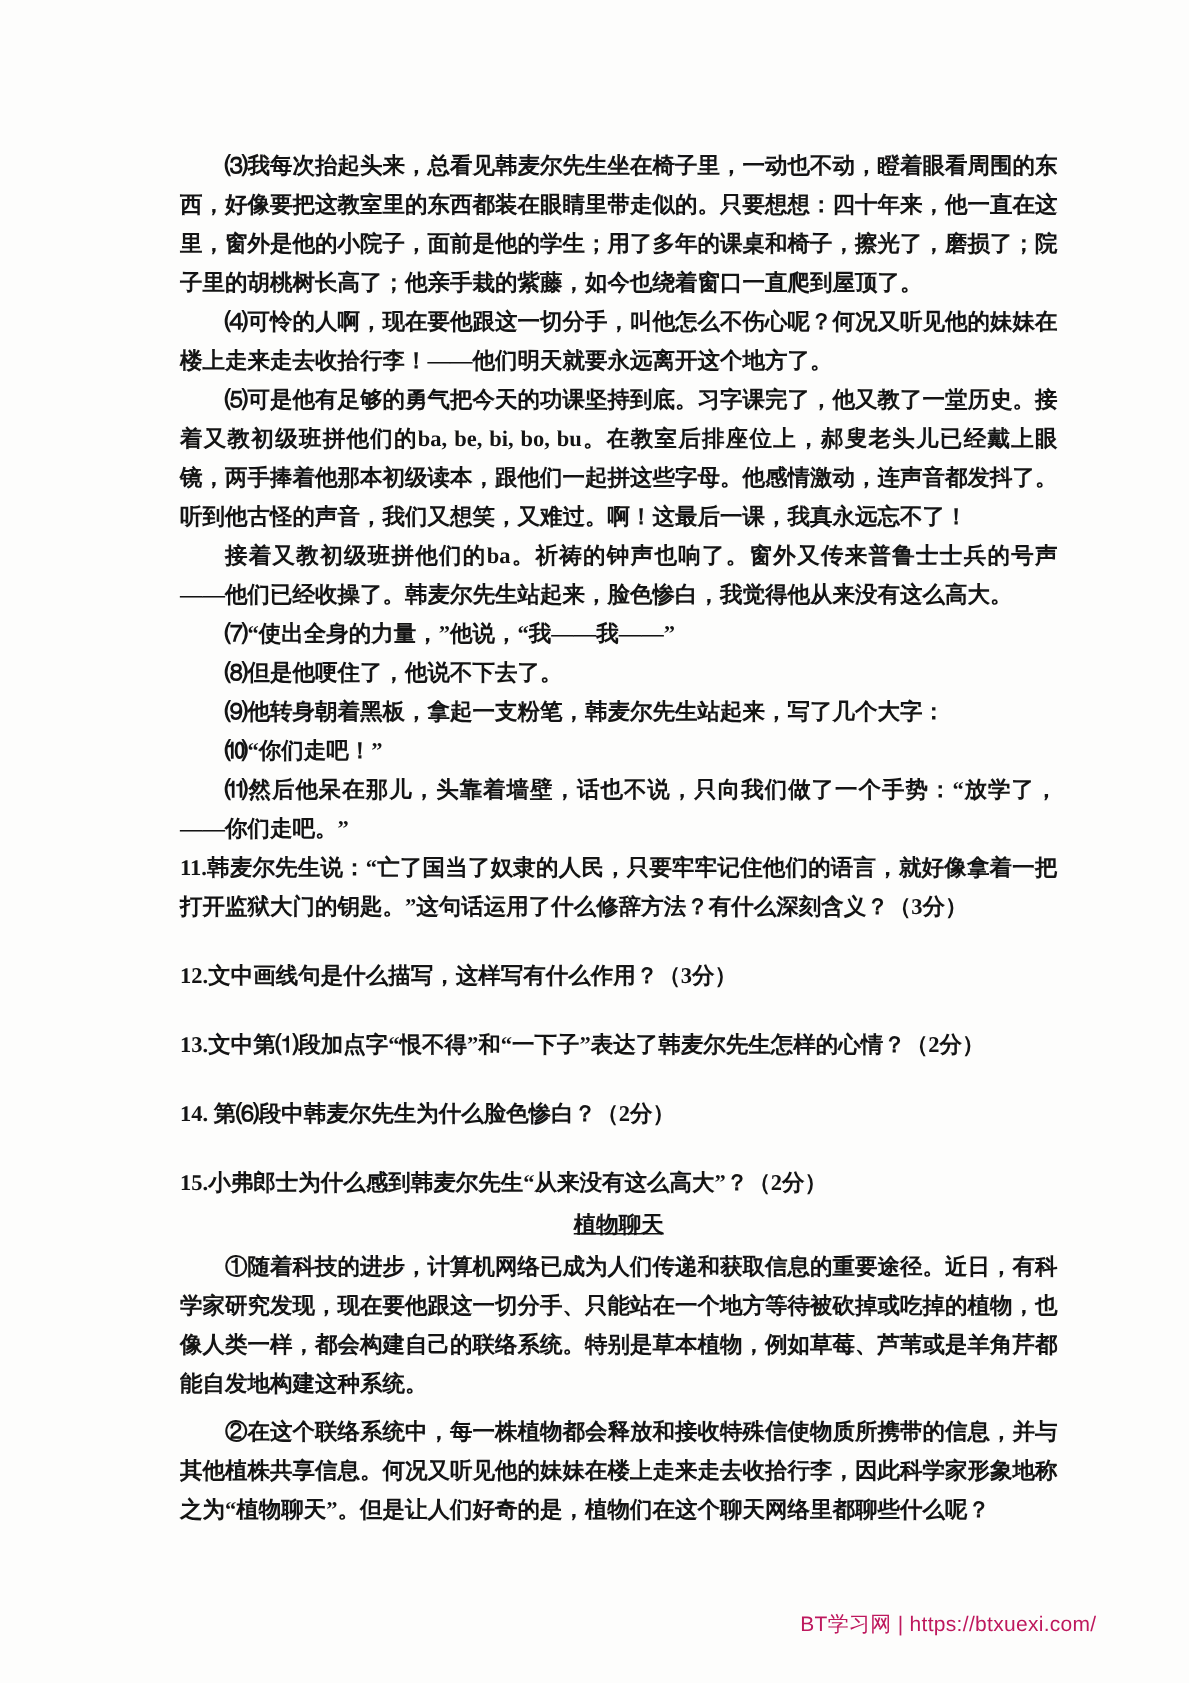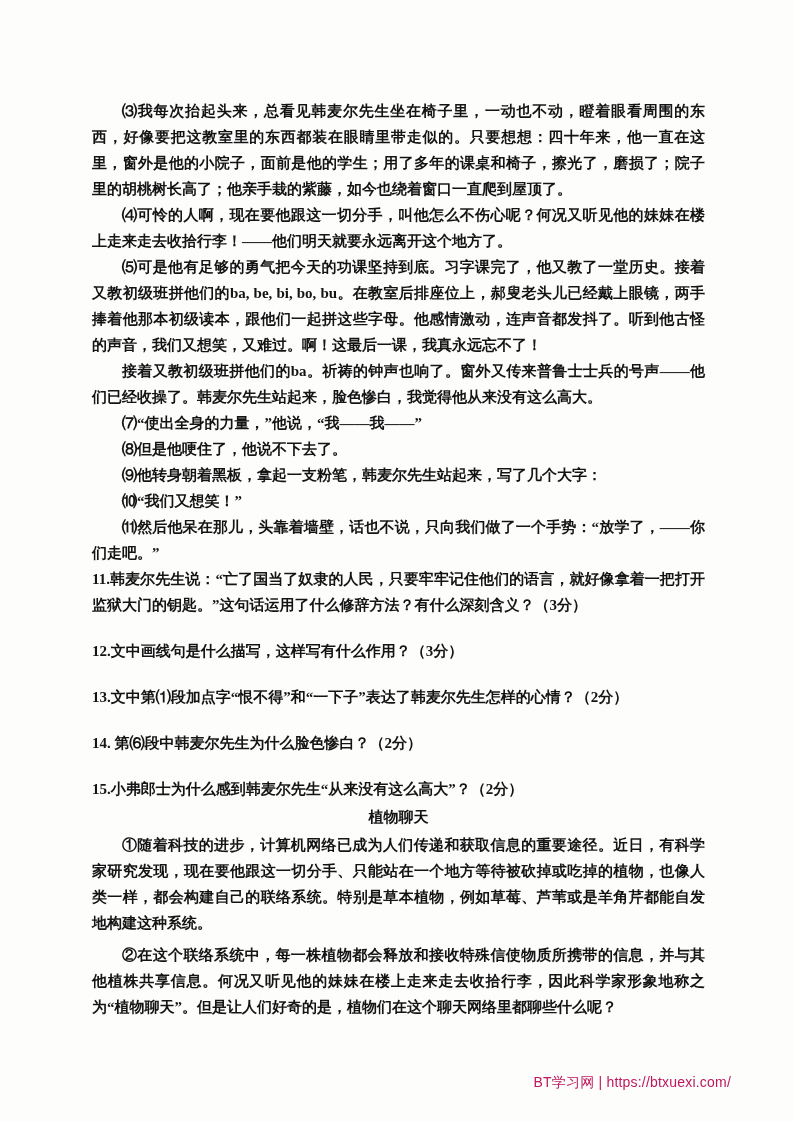--- a/index.html
+++ b/index.html
@@ -8,21 +8,21 @@
     background: #ffffff;
   }
   .page {
     position: relative;
     width: 793px;
     height: 1122px;
     margin: 0 auto;
     background: #fdfdfc;
     overflow: hidden;
     box-sizing: border-box;
-    padding: 98px 88px 0 92px;
+    padding: 98px 88px 0 120px;
     font-family: "Liberation Serif", "DejaVu Serif", serif;
     font-weight: 700;
     color: #141414;
   }
   .content {
     font-size: 15px;
     line-height: 26px;
     text-align: justify;
   }
   p {
@@ -37,20 +37,21 @@
   }
   p.spaced {
     margin-top: 20px;
   }
   .essay-title {
     text-align: center;
     font-size: 15px;
     line-height: 26px;
     margin: 2px 0 2px 0;
     font-weight: 700;
+    text-decoration: underline;
   }
   p.essay-gap {
     margin-top: 6px;
   }
   .footer {
     position: absolute;
     right: 62px;
     bottom: 30px;
     font-family: "Liberation Sans", "DejaVu Sans", sans-serif;
     font-weight: 400;
@@ -65,21 +66,21 @@
 <div class="page">
   <div class="content">
 
     <p class="para">⑶我每次抬起头来，总看见韩麦尔先生坐在椅子里，一动也不动，瞪着眼看周围的东西，好像要把这教室里的东西都装在眼睛里带走似的。只要想想：四十年来，他一直在这里，窗外是他的小院子，面前是他的学生；用了多年的课桌和椅子，擦光了，磨损了；院子里的胡桃树长高了；他亲手栽的紫藤，如今也绕着窗口一直爬到屋顶了。</p>
     <p class="para">⑷可怜的人啊，现在要他跟这一切分手，叫他怎么不伤心呢？何况又听见他的妹妹在楼上走来走去收拾行李！——他们明天就要永远离开这个地方了。</p>
     <p class="para">⑸可是他有足够的勇气把今天的功课坚持到底。习字课完了，他又教了一堂历史。接着又教初级班拼他们的ba, be, bi, bo, bu。在教室后排座位上，郝叟老头儿已经戴上眼镜，两手捧着他那本初级读本，跟他们一起拼这些字母。他感情激动，连声音都发抖了。听到他古怪的声音，我们又想笑，又难过。啊！这最后一课，我真永远忘不了！</p>
     <p class="para">接着又教初级班拼他们的ba。祈祷的钟声也响了。窗外又传来普鲁士士兵的号声——他们已经收操了。韩麦尔先生站起来，脸色惨白，我觉得他从来没有这么高大。</p>
     <p class="para">⑺“使出全身的力量，”他说，“我——我——”</p>
     <p class="para">⑻但是他哽住了，他说不下去了。</p>
     <p class="para">⑼他转身朝着黑板，拿起一支粉笔，韩麦尔先生站起来，写了几个大字：</p>
-    <p class="para">⑽“我们又想笑！”</p>
+    <p class="para">⑽“你们走吧！”</p>
     <p class="para">⑾然后他呆在那儿，头靠着墙壁，话也不说，只向我们做了一个手势：“放学了，——你们走吧。”</p>
 
     <p class="q">11.韩麦尔先生说：“亡了国当了奴隶的人民，只要牢牢记住他们的语言，就好像拿着一把打开监狱大门的钥匙。”这句话运用了什么修辞方法？有什么深刻含义？（3分）</p>
     <p class="q spaced">12.文中画线句是什么描写，这样写有什么作用？（3分）</p>
     <p class="q spaced">13.文中第⑴段加点字“恨不得”和“一下子”表达了韩麦尔先生怎样的心情？（2分）</p>
     <p class="q spaced">14.  第⑹段中韩麦尔先生为什么脸色惨白？（2分）</p>
     <p class="q spaced">15.小弗郎士为什么感到韩麦尔先生“从来没有这么高大”？（2分）</p>
 
 
     <div class="essay-title">植物聊天</div>

